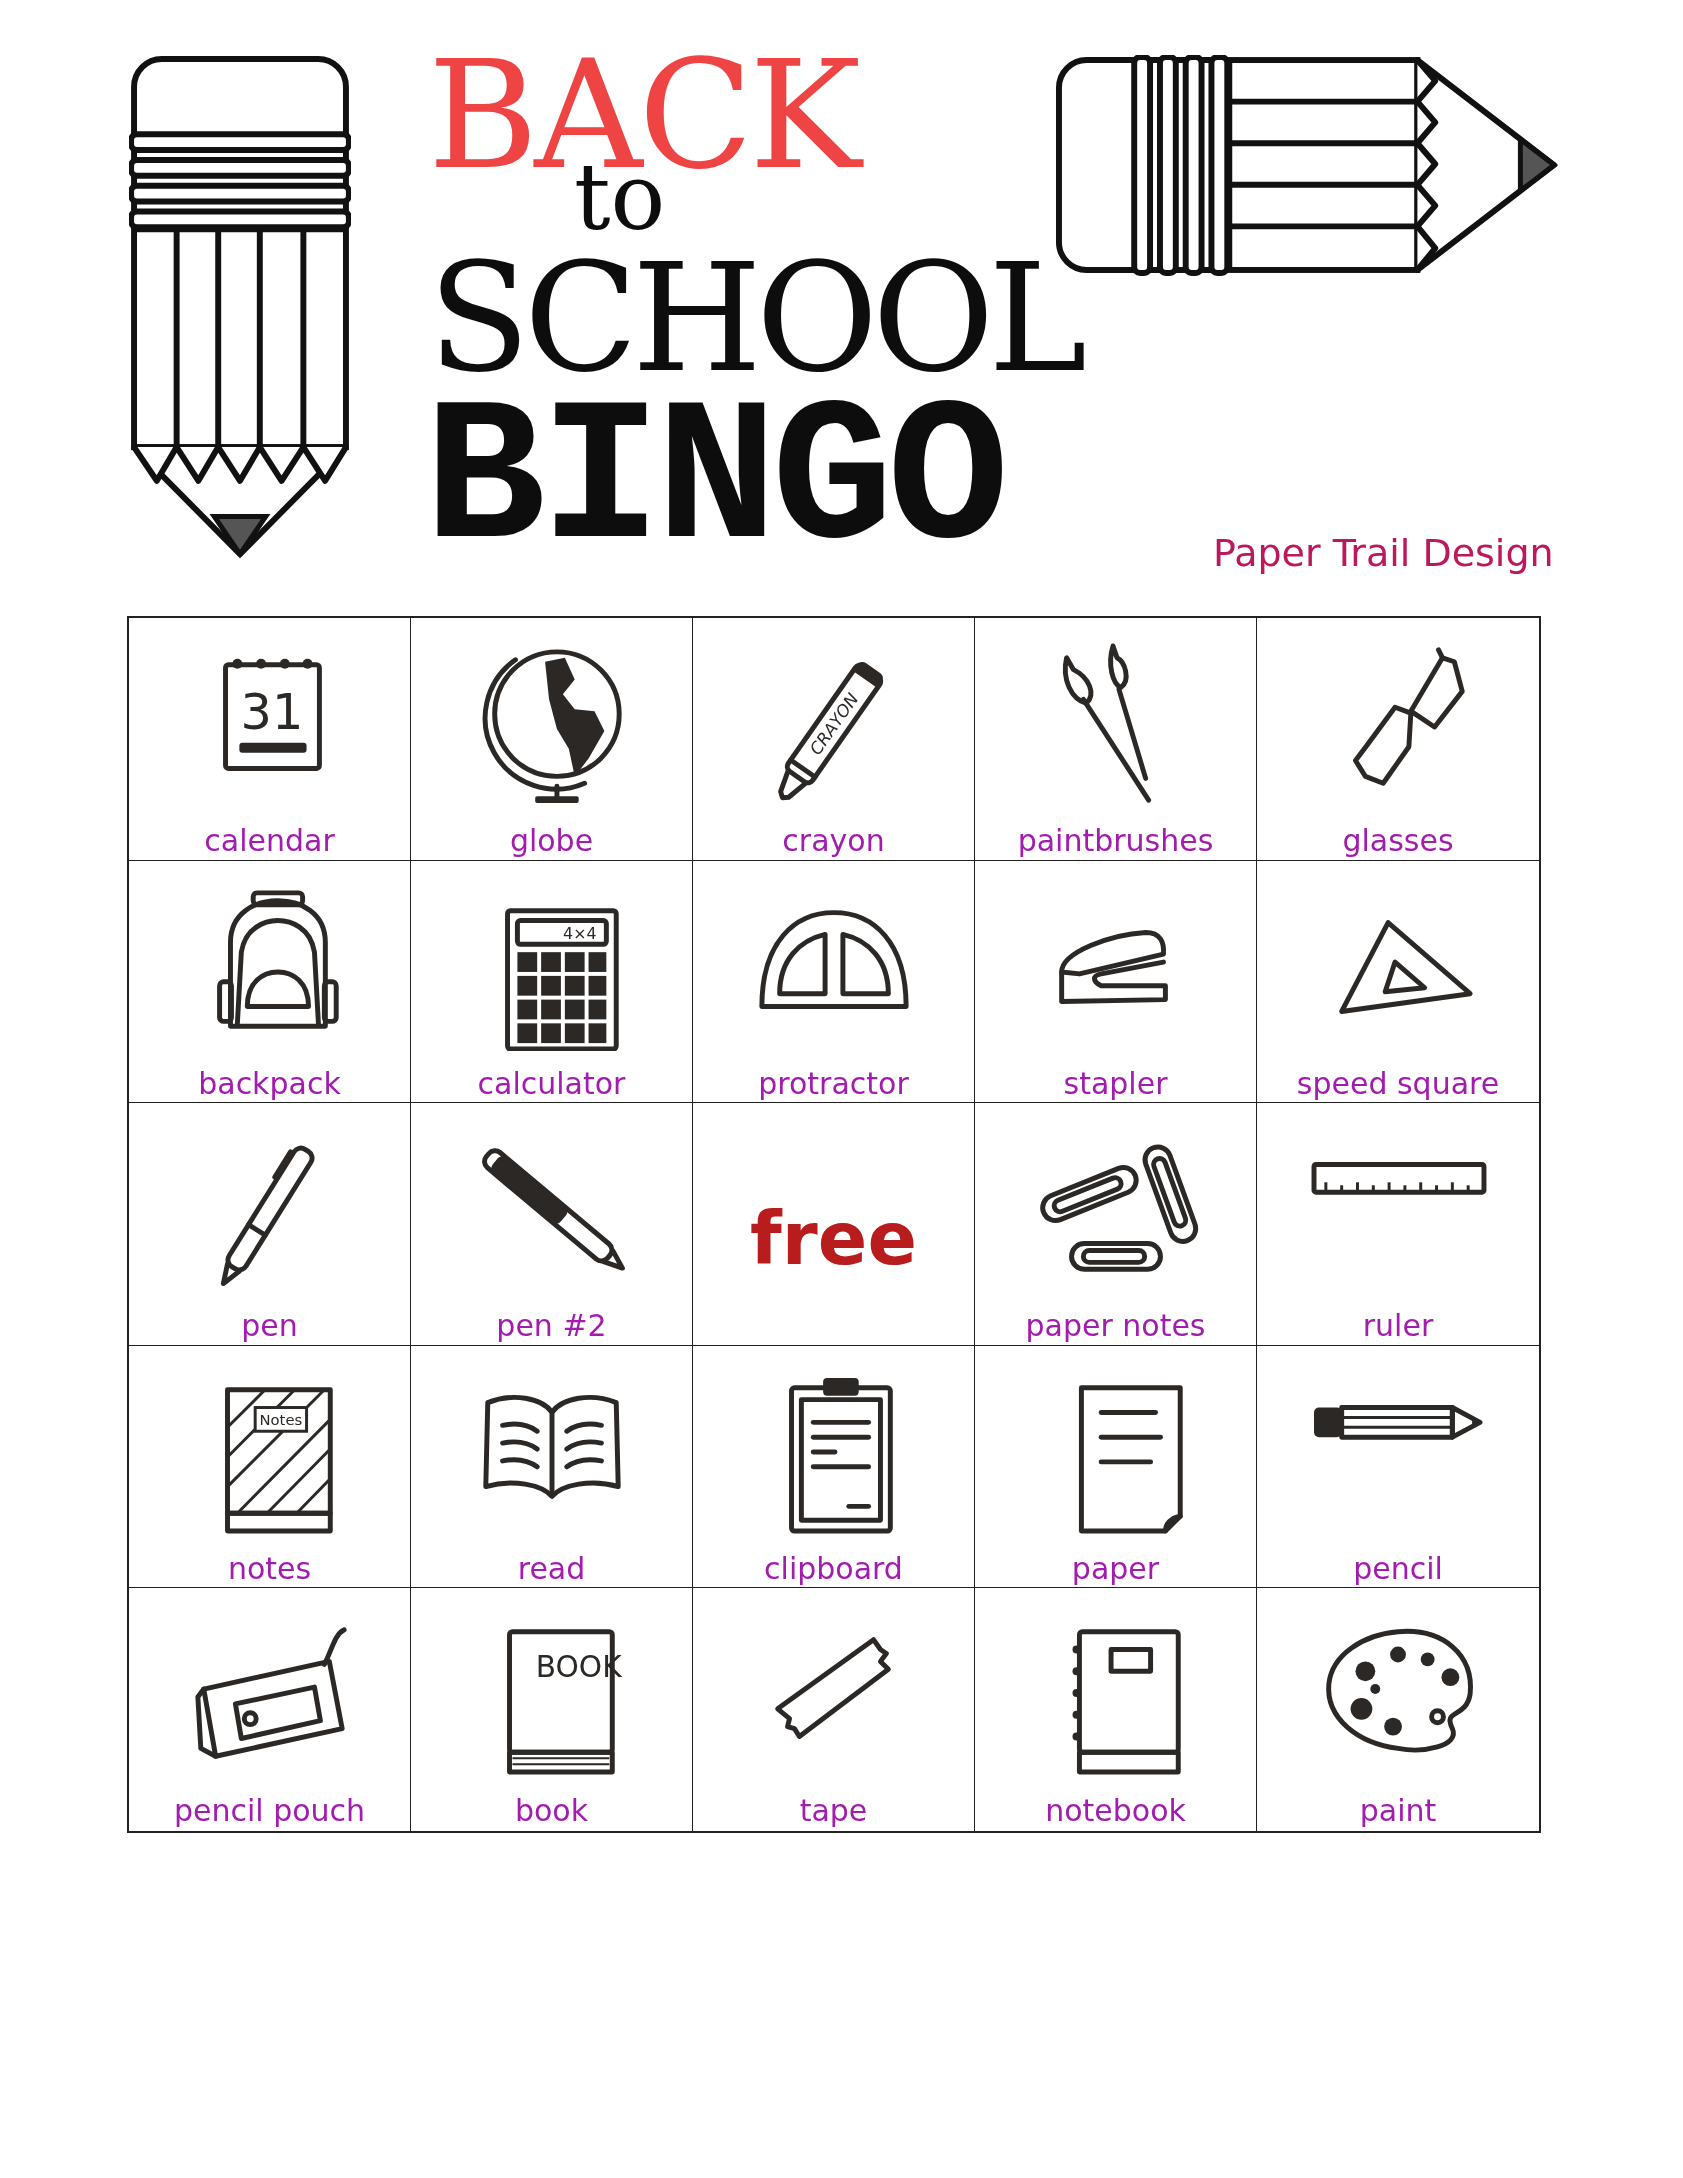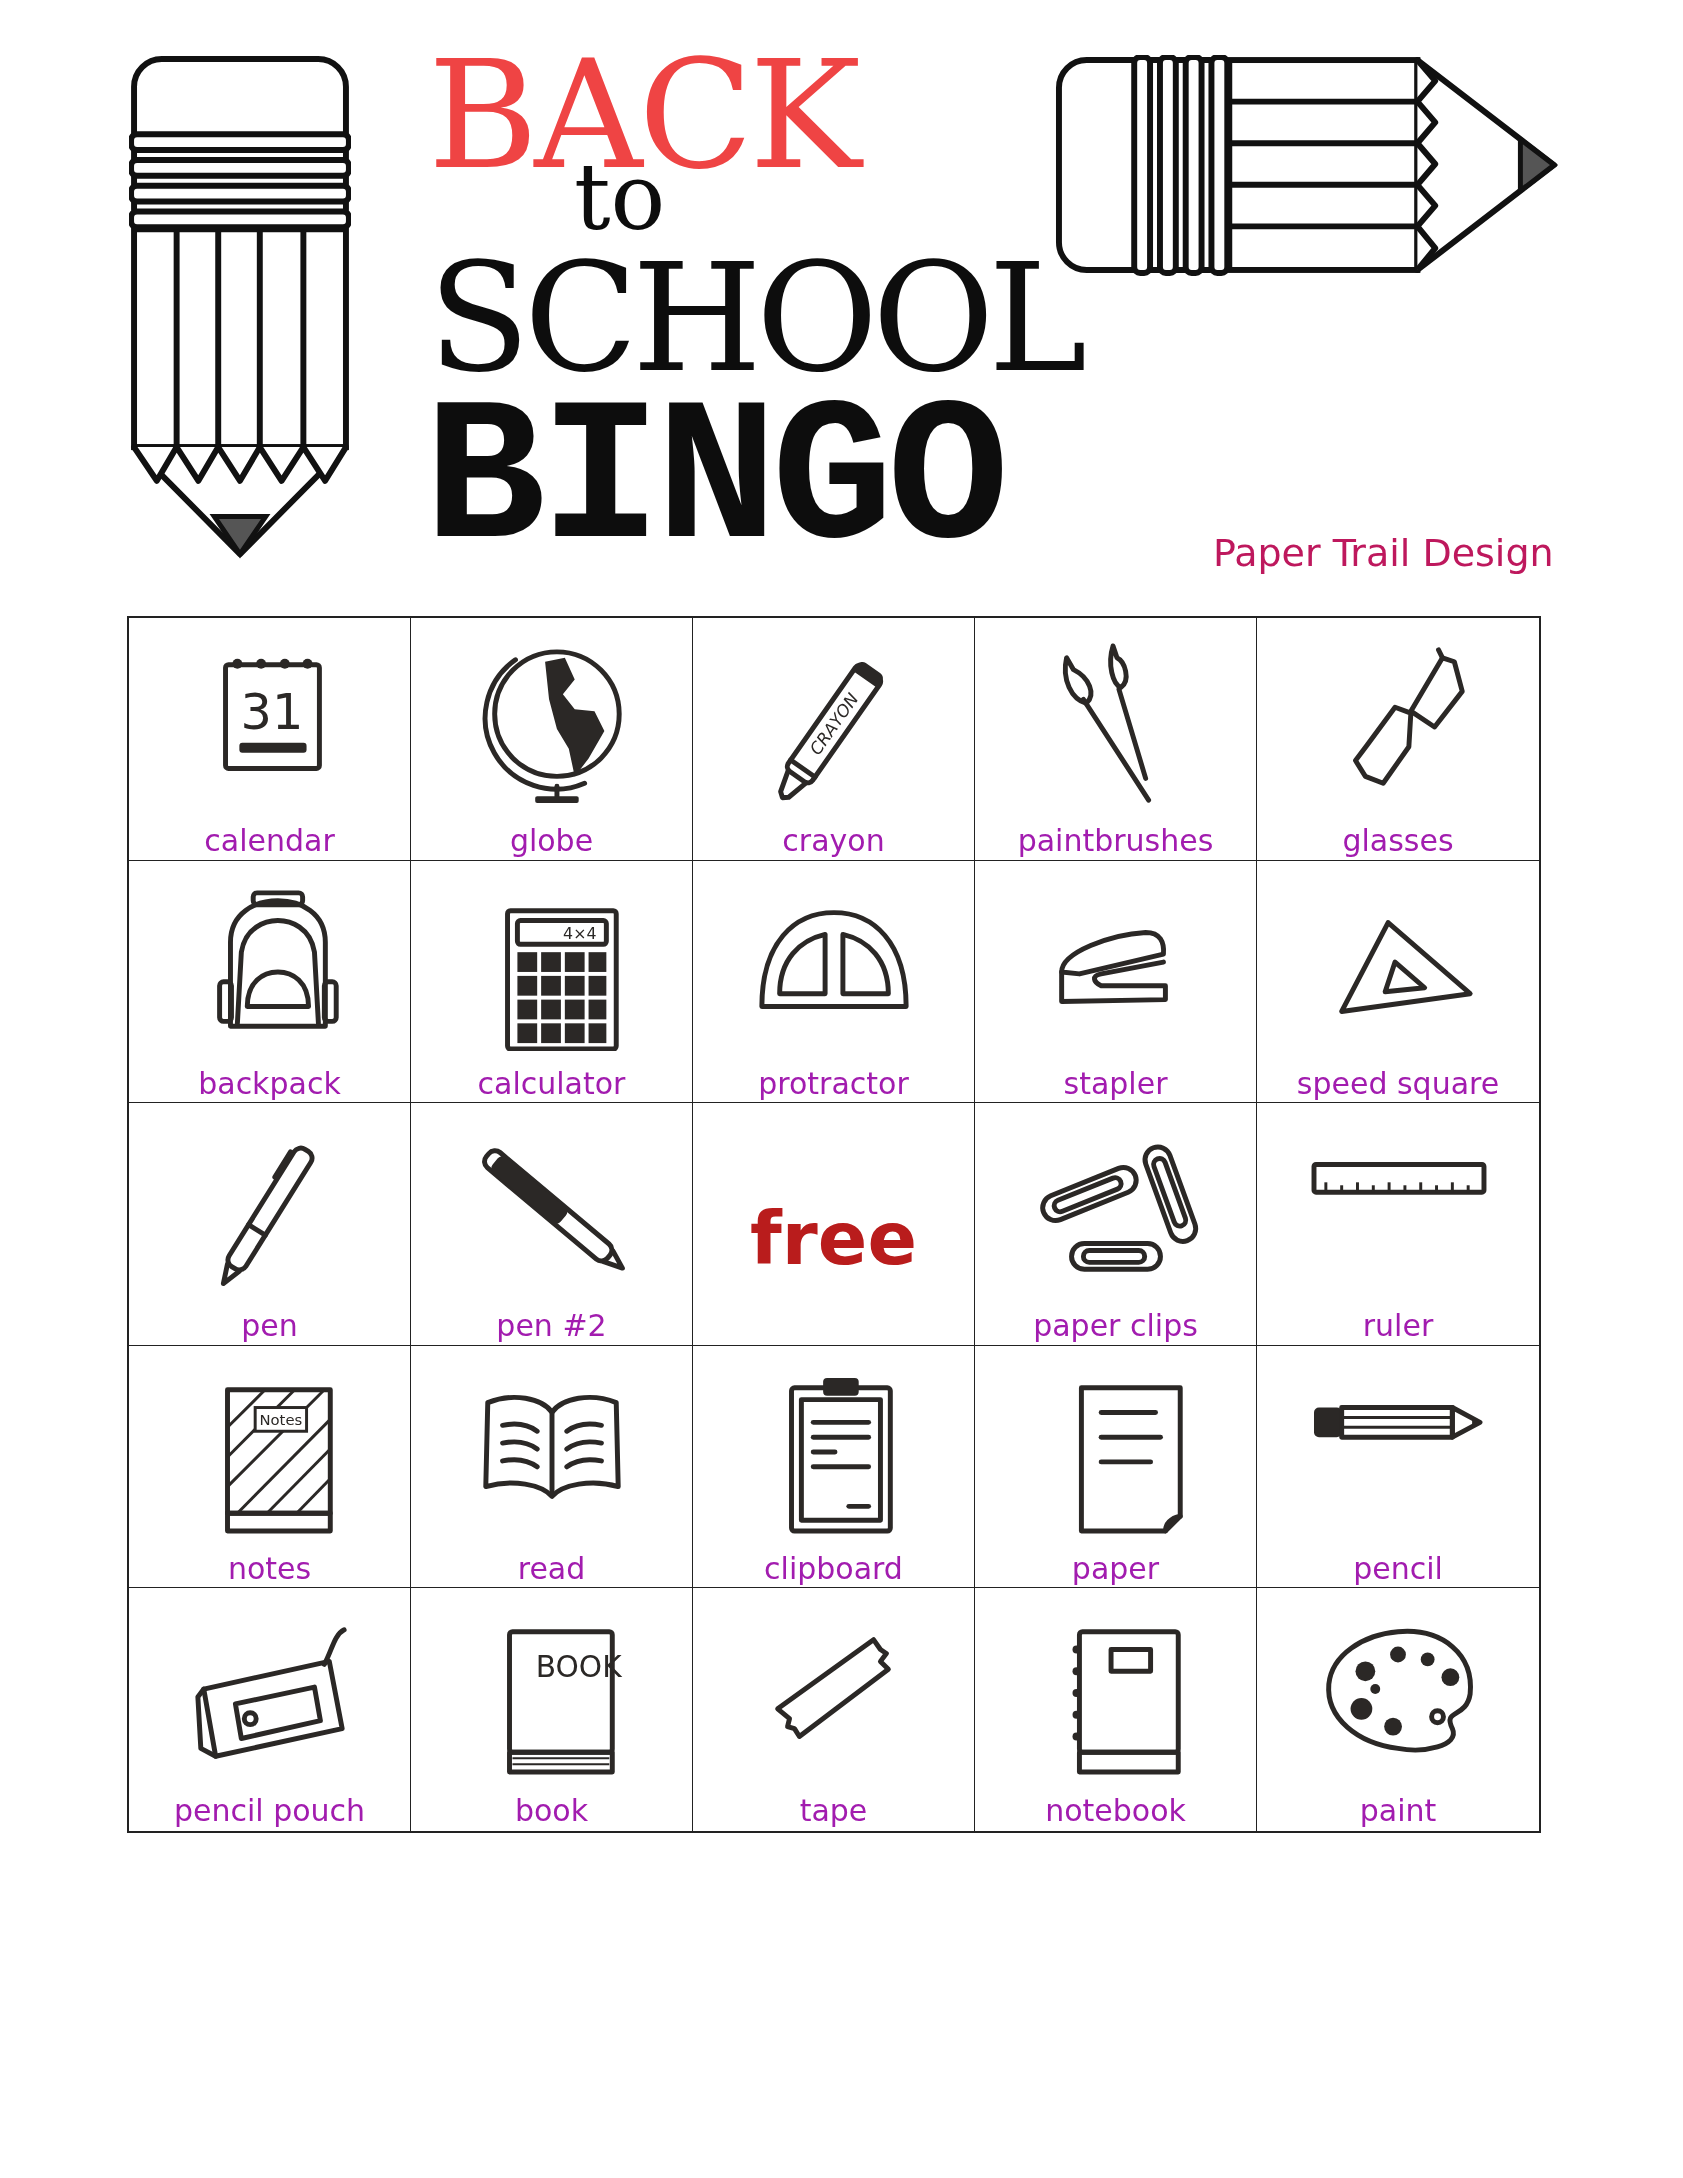--- a/index.html
+++ b/index.html
@@ -258,21 +258,21 @@
             <rect class="s" x="30" y="65" width="72" height="12" rx="6"></rect>
           </g>
           <rect class="s" x="50" y="120" width="90" height="26" rx="13"></rect>
           <rect class="s" x="62" y="127" width="62" height="12" rx="6"></rect>
           <g transform="rotate(70 150 70)">
             <rect class="s" x="100" y="57" width="100" height="26" rx="13"></rect>
             <rect class="s" x="112" y="64" width="72" height="12" rx="6"></rect>
           </g>
         </svg>
     </div>
-    <div class="label">paper clips</div>
+    <div class="label">paper notes</div>
   </div>
 
   <div class="cell">
     <div class="icon">
       <svg viewBox="0 0 190 170">
           <rect class="s" x="10" y="40" width="172" height="28" rx="2"></rect>
           <g stroke="#2b2826" stroke-width="3">
             <line x1="22" y1="68" x2="22" y2="58"></line>
             <line x1="38" y1="68" x2="38" y2="61"></line>
             <line x1="54" y1="68" x2="54" y2="58"></line>

